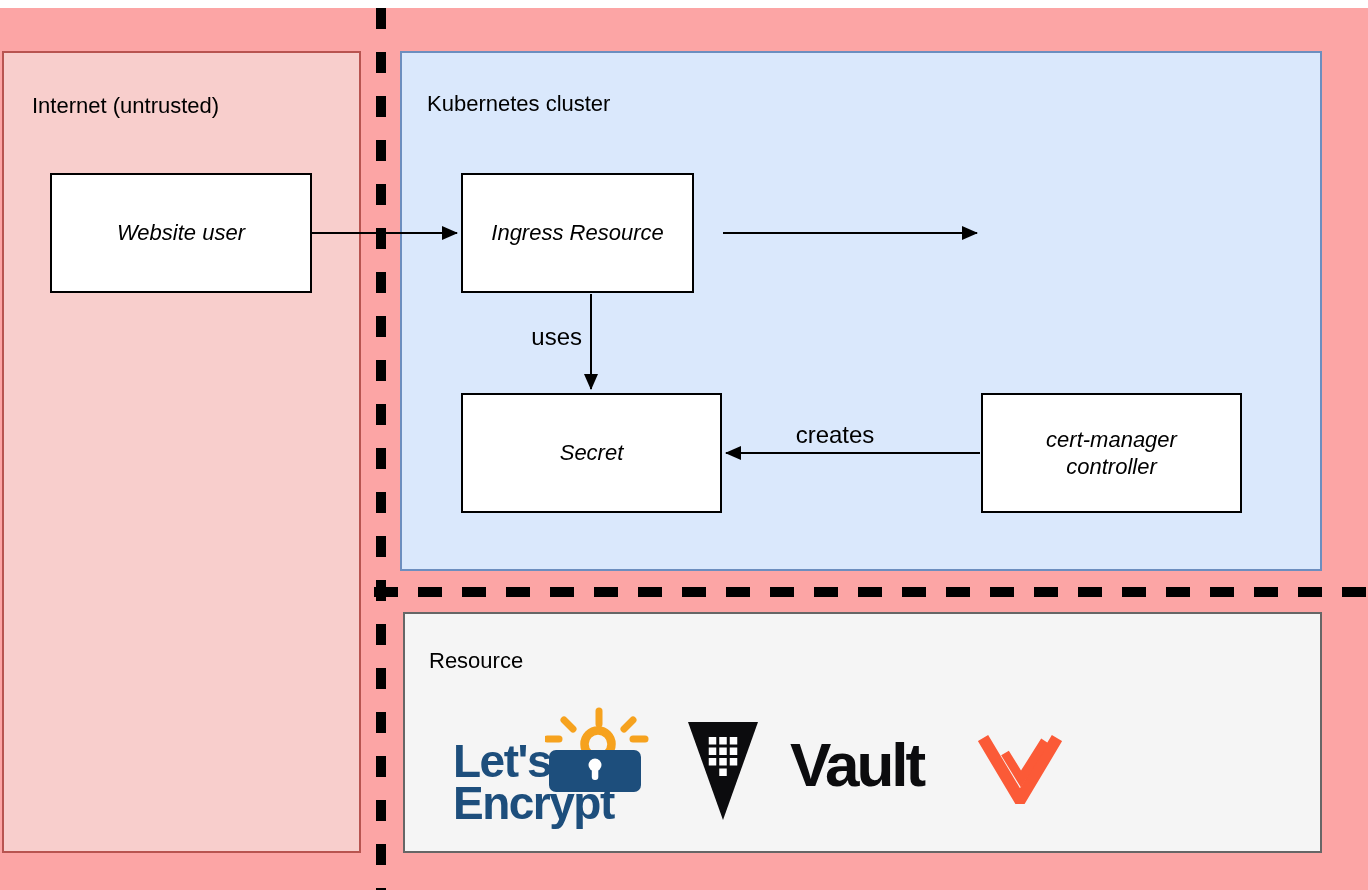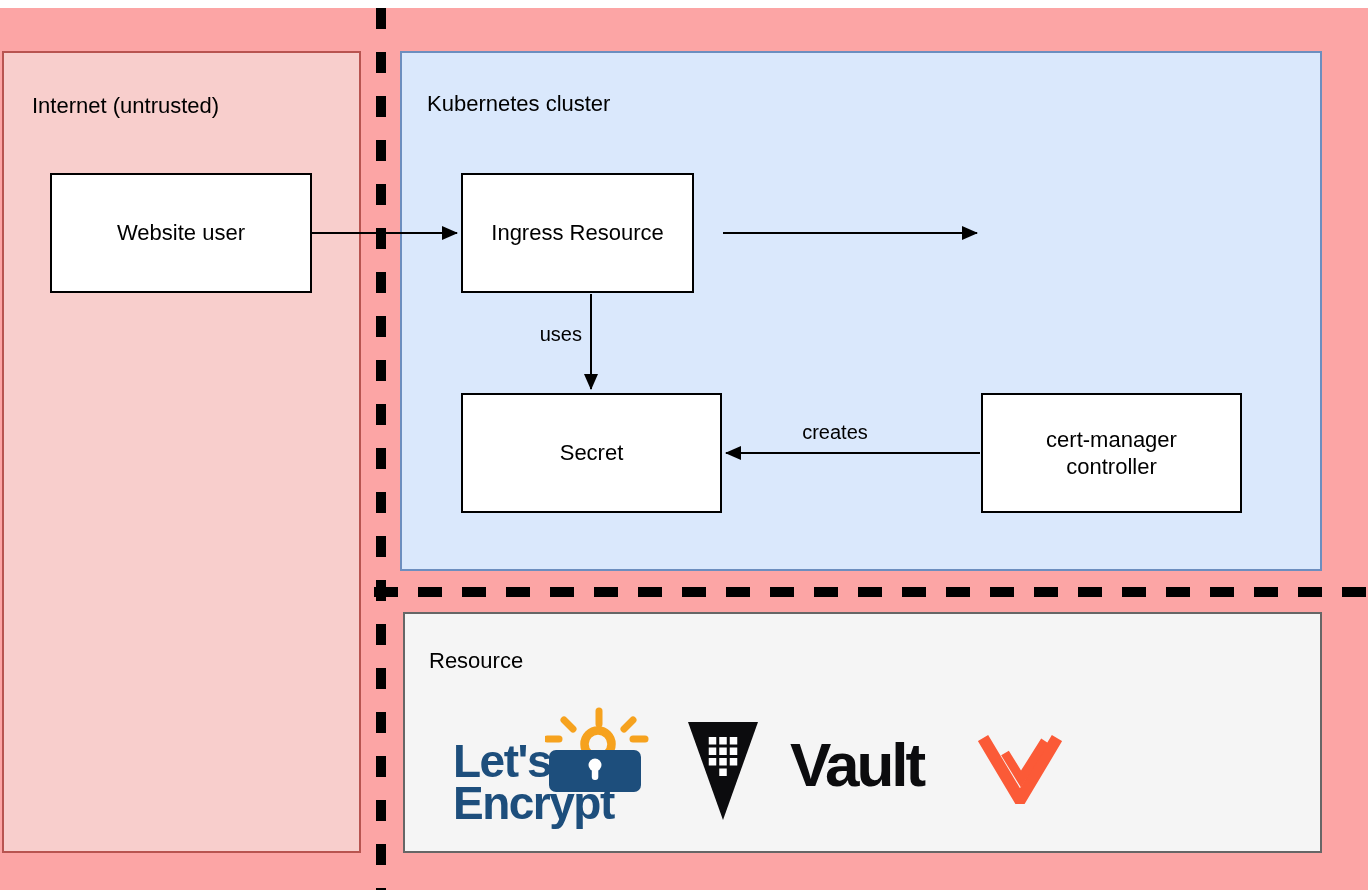--- a/index.html
+++ b/index.html
@@ -10,28 +10,28 @@
   .zone-label { position:absolute; font-size:22px; color:#000; white-space:nowrap; }
   #zone-internet { left:2px;   top:43px;  width:359px; height:802px; background:#f8cecc; border-color:#b85450; }
   #zone-cluster  { left:400px; top:43px;  width:922px; height:520px; background:#dae8fc; border-color:#6c8ebf; }
   #zone-issuers  { left:403px; top:604px; width:919px; height:241px; background:#f5f5f5; border-color:#666666; }
   #zone-internet .zone-label { left:28px; top:40px; }
   #zone-cluster  .zone-label { left:25px; top:38px; }
   #zone-issuers  .zone-label { left:24px; top:34px; }
 
   .node { position:absolute; box-sizing:border-box; background:#ffffff; border:2px solid #000;
           display:flex; align-items:center; justify-content:center; text-align:center;
-          font-size:22px; color:#000; white-space:pre-line; line-height:1.25; }
+          font-size:22px; color:#000; white-space:pre-line; line-height:1.25;font-style:italic; }
   #node-website-user { left:50px;  top:165px; width:262px; height:120px; }
   #node-ingress      { left:461px; top:165px; width:233px; height:120px; }
   #node-website      { left:981px; top:165px; width:261px; height:120px; }
   #node-secret       { left:461px; top:385px; width:261px; height:120px; }
   #node-certmgr      { left:981px; top:385px; width:261px; height:120px; }
 
-  .edge-label { position:absolute; font-size:20px; color:#000; }
+  .edge-label { position:absolute; font-size:24px; color:#000; }
   #edge-label-uses    { left:500px; top:315px; width:82px;  text-align:right; }
   #edge-label-creates { left:785px; top:413px; width:100px; text-align:center; }
 
   svg.overlay { position:absolute; left:0; top:0; width:1368px; height:890px; pointer-events:none; }
   .edge-line { stroke:#000; stroke-width:2; }
   .boundary  { stroke:#000; stroke-width:10; fill:none; }
 
   .logo { position:absolute; }
   #logo-lets-encrypt { left:453px; top:698px; width:200px; height:132px; }
   #le-text { position:absolute; left:0; top:34px; font-size:46px; font-weight:bold; letter-spacing:-1.5px;

